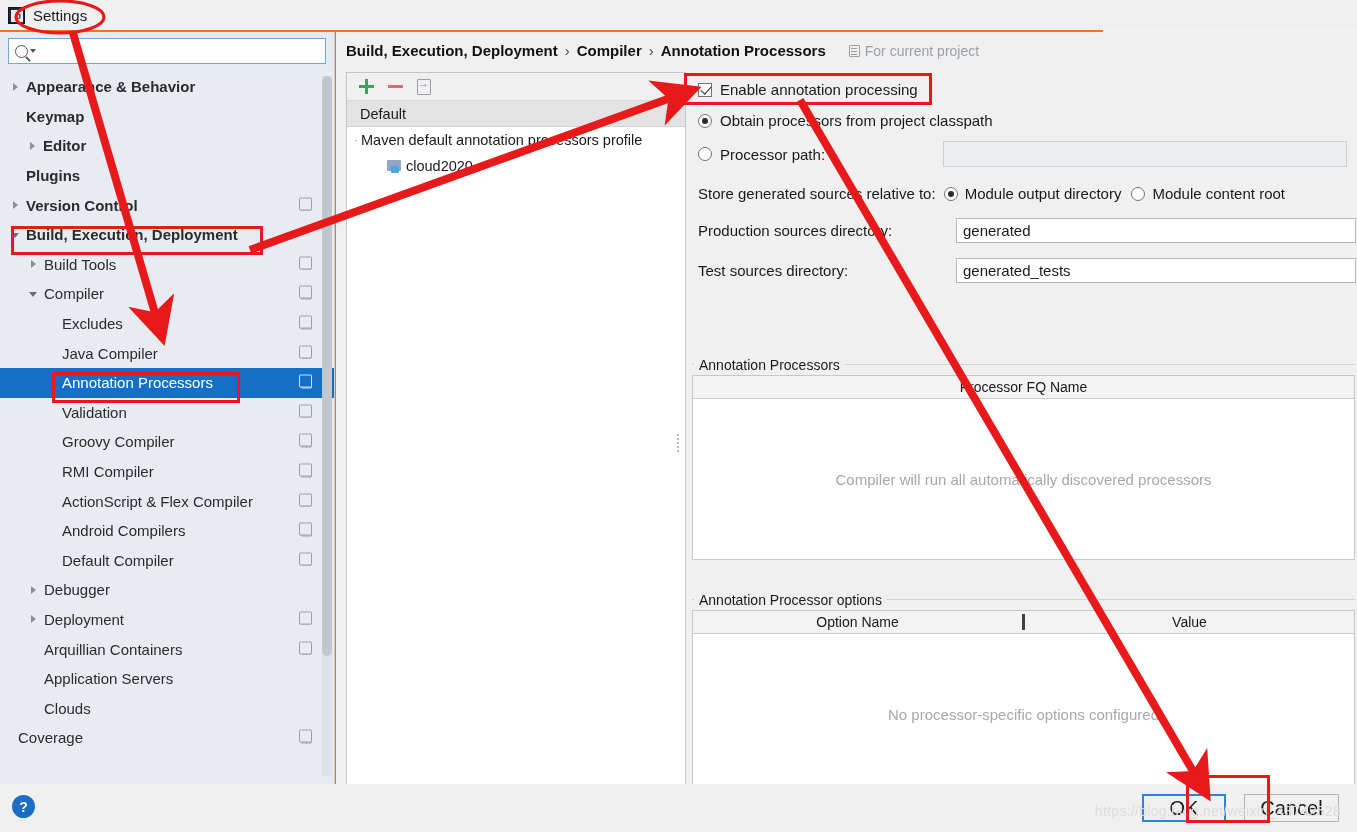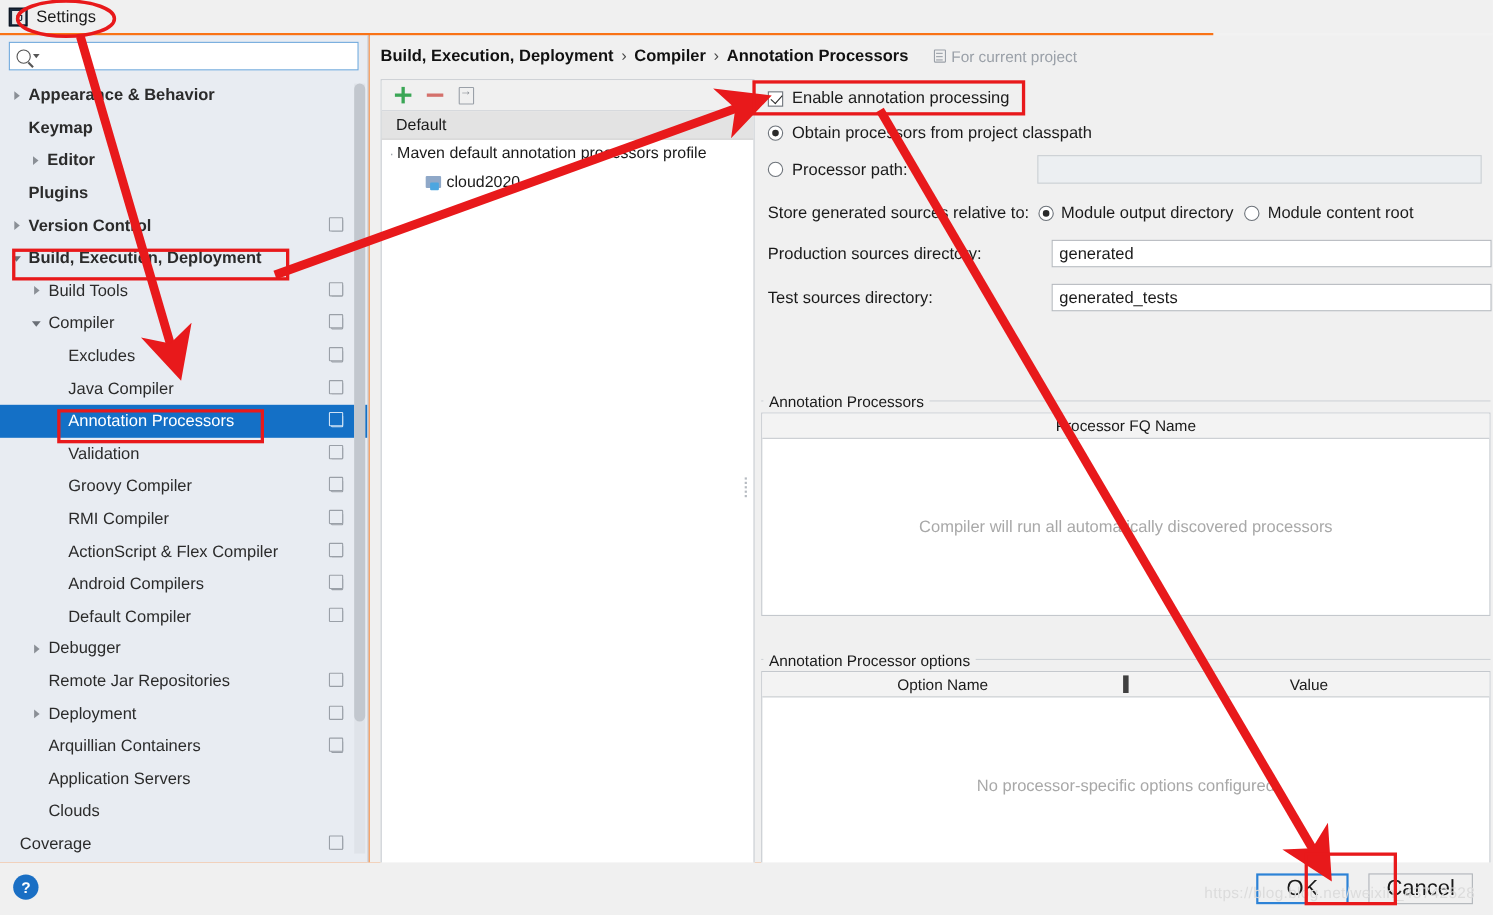--- a/index.html
+++ b/index.html
@@ -261,21 +261,21 @@
   .tablebox {
     position: absolute; left: 2px; width: 663px;
     background: #fff; border: 1px solid #c4c8cd;
   }
   .thead {
     height: 23px; background: #f3f3f3; border-bottom: 1px solid #c9cdd1;
     display: flex; align-items: center;
     font-size: 14px; color: #1a1a1a;
   }
   .thead .th { text-align: center; }
-  .thead .th + .th { border-left: 5px solid #404040; }
+  .thead .th + .th { border-left: 3px solid #404040; }
   .tempty {
     display: flex; align-items: center; justify-content: center;
     color: #a8a8a8; font-size: 15px;
   }
 
   
   #bottombar {
     position: absolute; left: 0; bottom: 0; width: 1357px; height: 48px;
     background: #f0f0f0;
   }
@@ -414,25 +414,20 @@
         <div class="trow" style="padding-left: 44px;">
           <span class="tw"></span>
           <span class="tlabel" style="margin-left: 4px;">Default Compiler</span>
           <span class="copy-ic"></span>
         </div>
         <div class="trow" style="padding-left: 26px;">
           <span class="tw">
             <span class="chev"></span>
           </span>
           <span class="tlabel" style="margin-left: 4px;">Debugger</span>
-        </div>
-        <div class="trow" style="padding-left: 26px;">
-          <span class="tw"></span>
-          <span class="tlabel" style="margin-left: 4px;">Remote Jar Repositories</span>
-          <span class="copy-ic"></span>
         </div>
         <div class="trow" style="padding-left: 26px;">
           <span class="tw">
             <span class="chev"></span>
           </span>
           <span class="tlabel" style="margin-left: 4px;">Deployment</span>
           <span class="copy-ic"></span>
         </div>
         <div class="trow" style="padding-left: 26px;">
           <span class="tw"></span>

